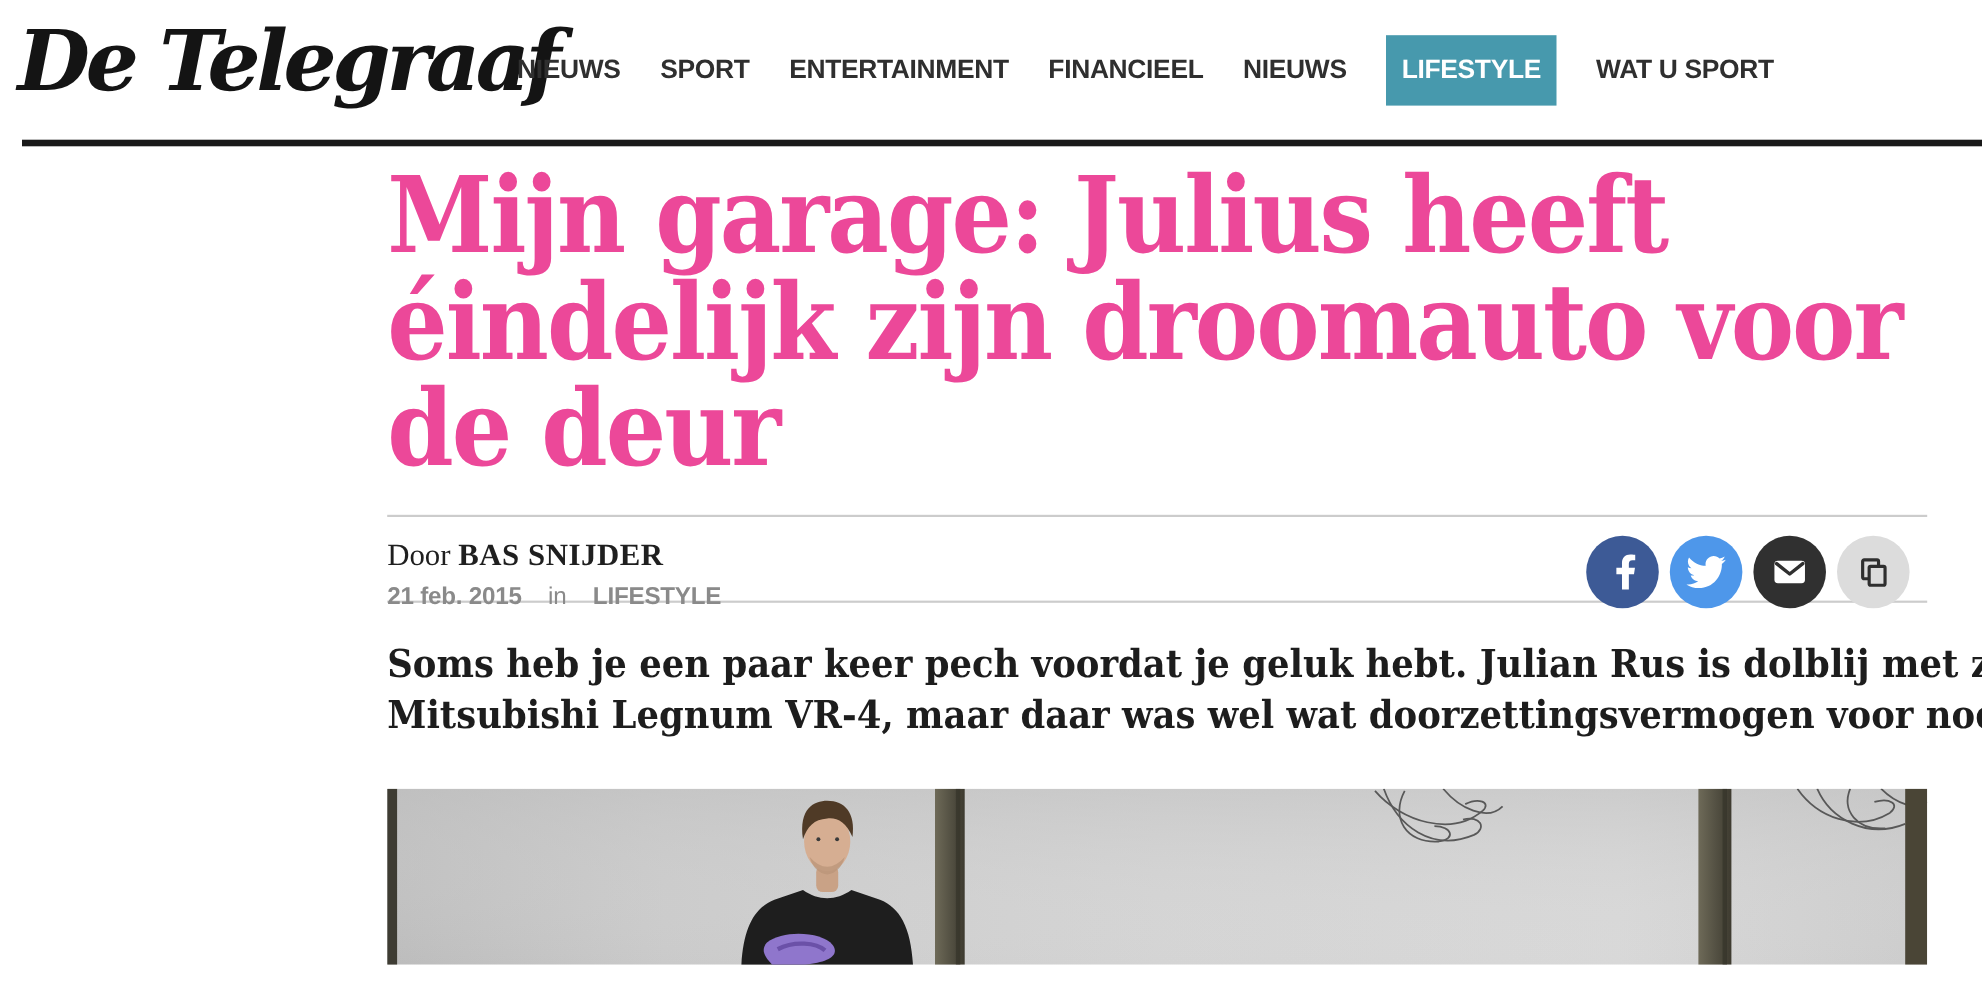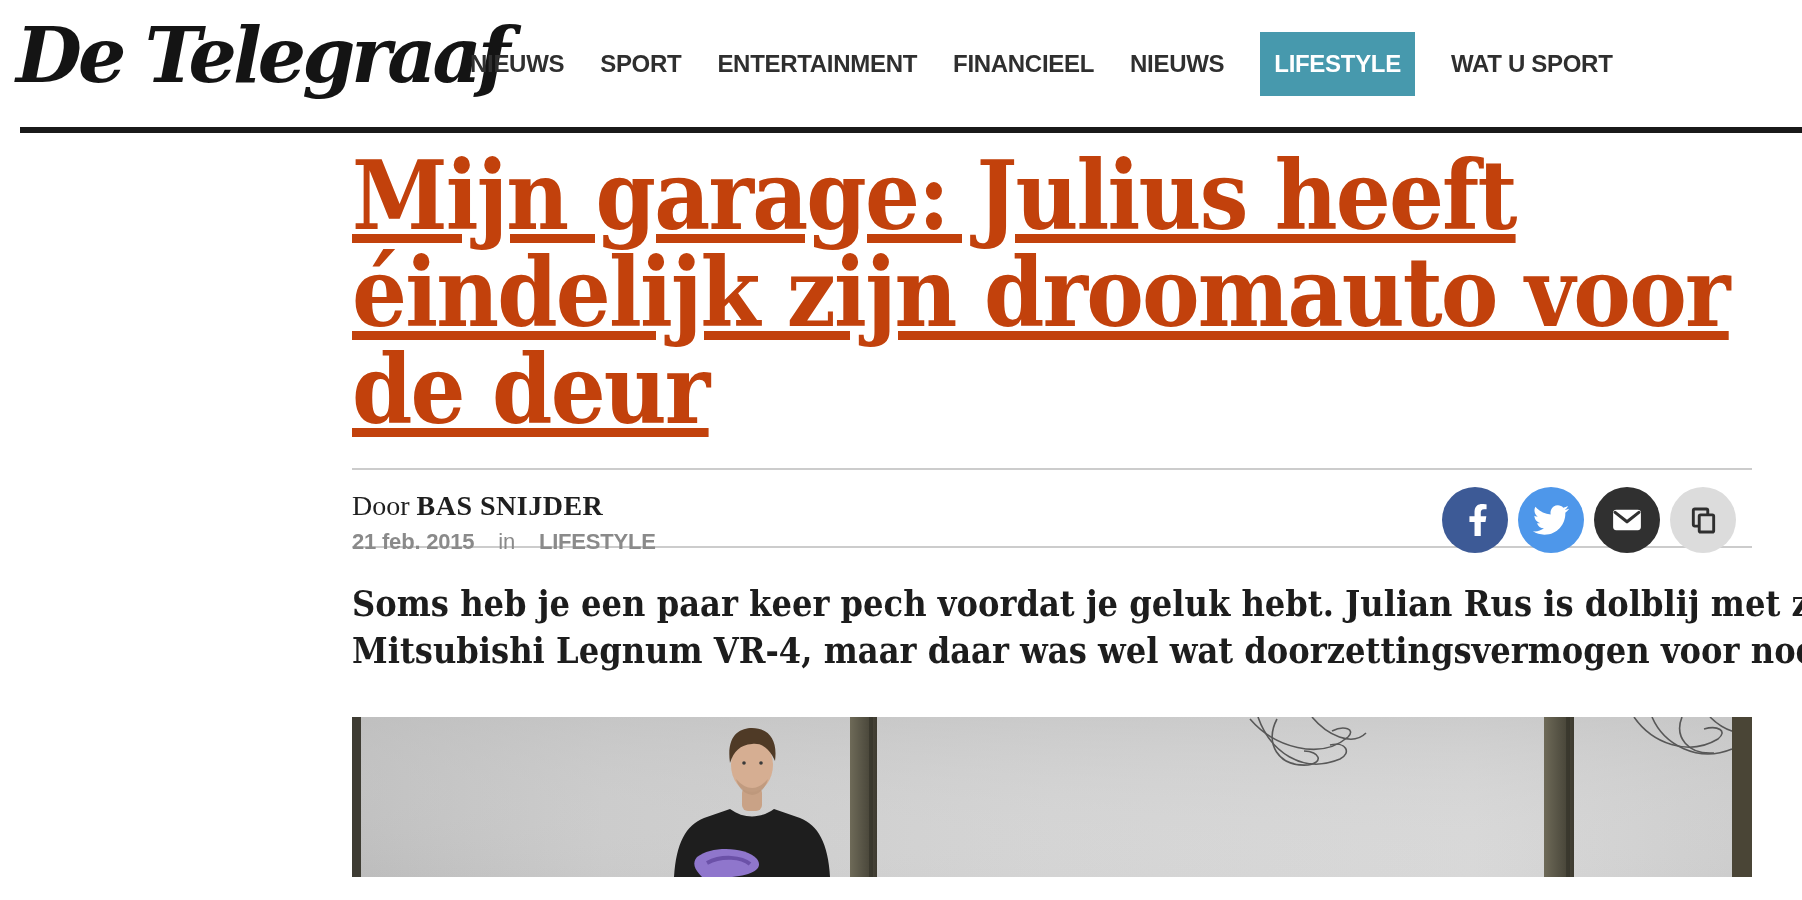--- a/index.html
+++ b/index.html
@@ -25,21 +25,21 @@
     letter-spacing: -0.3px; white-space: nowrap;
   }
   .nav-link.active { color: #ffffff; padding: 18px 14px; }
 
   
   main { position: absolute; left: 352px; top: 133px; width: 1400px; }
 
   h1.title {
     margin: 14px 0 0 0;
     font-family: "DejaVu Serif", serif; font-weight: 700;
-    font-size: 96px; line-height: 97px; letter-spacing: -2px; color: #c2410c; text-decoration: underline;
+    font-size: 96px; line-height: 97px; letter-spacing: -2px; color: #ec4899;
   }
   .title-line { display: block; white-space: nowrap; transform: scaleX(0.9); transform-origin: 0 50%; }
 
   .divider { height: 2px; background: #cccccc; }
   .divider.d1 { margin-top: 30px; }
 
   .byline-row { position: relative; height: 76px; padding-top: 20px; }
   .byline { font-family: "Liberation Serif", serif; font-size: 28px; color: #1f1f1f; }
   .byline .author { font-weight: 700; letter-spacing: 0.5px; }
   .meta { margin-top: 7px; font-size: 22px; font-weight: 700; color: #8a8a8a; letter-spacing: -0.2px; }

